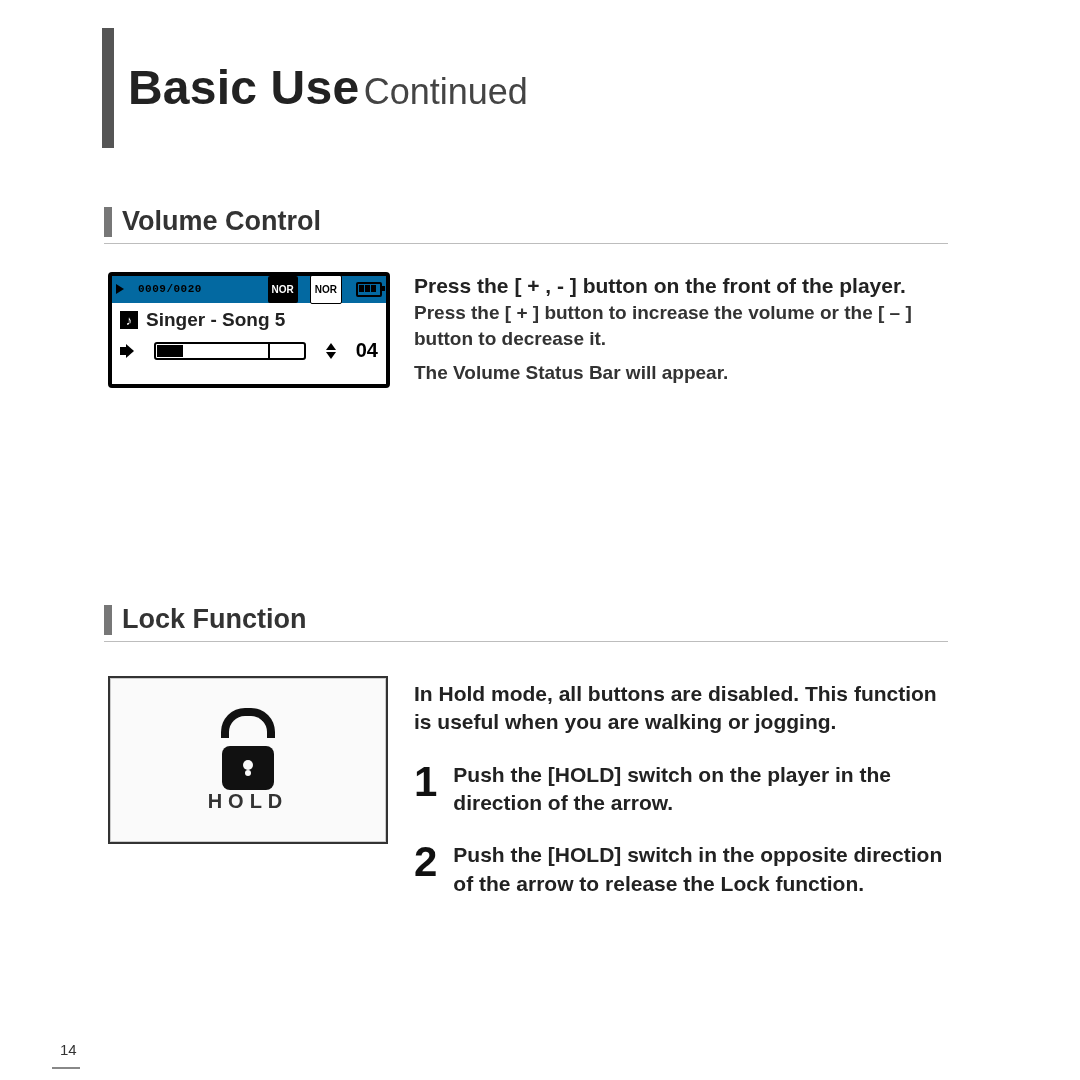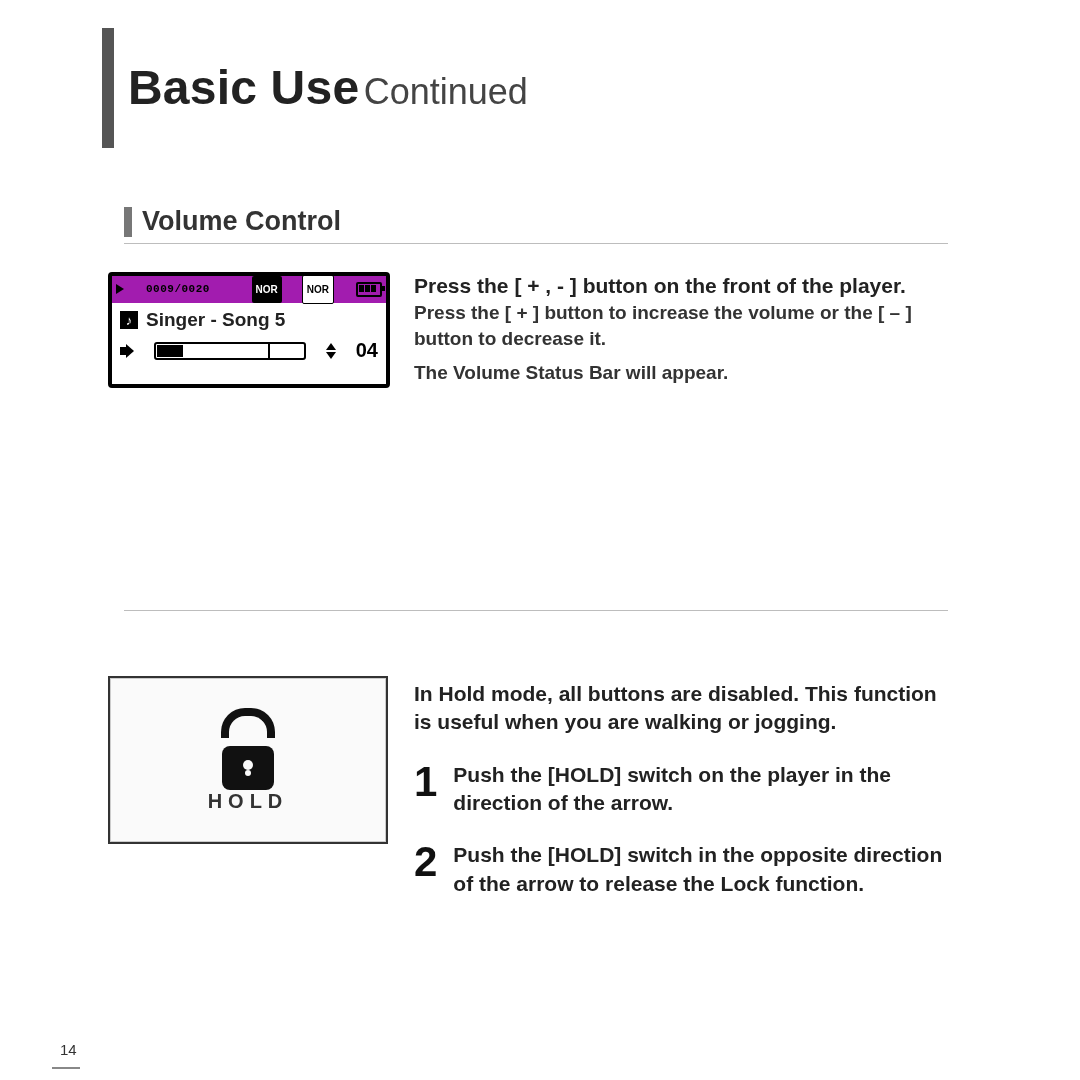--- a/index.html
+++ b/index.html
@@ -3,32 +3,32 @@
 <meta charset="utf-8">
 <style>
   html,body{margin:0;padding:0;width:1080px;height:1080px;background:#fff;font-family:Helvetica,Arial,sans-serif;color:#222;-webkit-font-smoothing:antialiased}
   .page{position:relative;width:1008px;height:1080px}
   
   .title-block{position:absolute;left:104px;top:36px}
   .title-rule{position:absolute;left:102px;top:28px;width:12px;height:120px;background:#555}
   .title-text{font-size:48px;font-weight:700;letter-spacing:.2px}
   .title-cont{font-size:36px;font-weight:400;color:#444}
   
-  .sec{position:absolute;left:124px;right:60px}
+  .sec{position:absolute;left:104px;right:60px}
   .sec-title{display:flex;align-items:flex-end}
   .sec-tick{width:8px;height:30px;background:#777;margin-right:10px}
   .sec-label{font-size:27px;font-weight:700;color:#333}
   .sec-hr{height:1px;background:#bdbdbd;margin-top:6px}
   
   .lead{font-size:21px;font-weight:700;color:#222;line-height:1.35}
   .body{font-size:19px;font-weight:700;color:#333;line-height:1.35}
   .right-col{position:absolute;left:414px;right:60px}
   
   .lcd{position:absolute;left:108px;top:272px;width:274px;height:108px;border:4px solid #000;border-radius:4px;background:#fff;overflow:hidden}
-  .lcd-top{height:26px;background:#a21caf;border-bottom:1px solid transparent;display:flex;align-items:center;padding:0 4px;gap:20px}
+  .lcd-top{height:26px;background:#0369a1;border-bottom:1px solid transparent;display:flex;align-items:center;padding:0 4px;gap:12px}
   .mini{font-family:"Courier New",monospace;font-size:11px;font-weight:700;letter-spacing:.5px;color:#000}
   .mini-tri{width:0;height:0;border-top:5px solid transparent;border-bottom:5px solid transparent;border-left:8px solid #000;margin-right:2px}
   .badge{display:inline-block;padding:8px 4px;font-size:10px;font-weight:700;color:#fff;background:#000;border-radius:2px}
   .badge.out{color:#000;background:#fff;border:1px solid #000}
   .batt{width:22px;height:11px;border:2px solid #000;border-radius:2px;position:relative;margin-left:2px}
   .batt:after{content:"";position:absolute;right:-5px;top:2px;width:3px;height:5px;background:#000}
   .batt-in{position:absolute;left:1px;top:1px;width:5px;height:7px;background:#000;box-shadow:6px 0 0 #000,12px 0 0 #000}
   .lcd-mid{display:flex;align-items:center;padding:6px 8px 4px 8px;gap:8px}
   .note-box{width:18px;height:18px;background:#000;display:flex;align-items:center;justify-content:center;color:#fff;font-size:13px;font-weight:700}
   .song{font-size:19px;font-weight:700;color:#222}
@@ -106,20 +106,24 @@
     </div>
   </div>
 
   <div class="right-col" style="top:272px">
     <div class="lead">Press the [ + , - ] button on the front of the player.</div>
     <div class="body">Press the [ + ] button to increase the volume or the [ – ] button to decrease it.</div>
     <div class="body" style="margin-top:8px">The Volume Status Bar will appear.</div>
   </div>
 
   <div class="sec" style="top:604px">
+    <div class="sec-title">
+      <div class="sec-tick"></div>
+      <div class="sec-label">Lock Function</div>
+    </div>
     <div class="sec-hr"></div>
   </div>
 
   <div class="hold-panel">
     <div class="lock-sh"></div>
     <div class="lock-body"></div>
     <div class="hold-text">HOLD</div>
   </div>
 
   <div class="right-col" style="top:680px">

